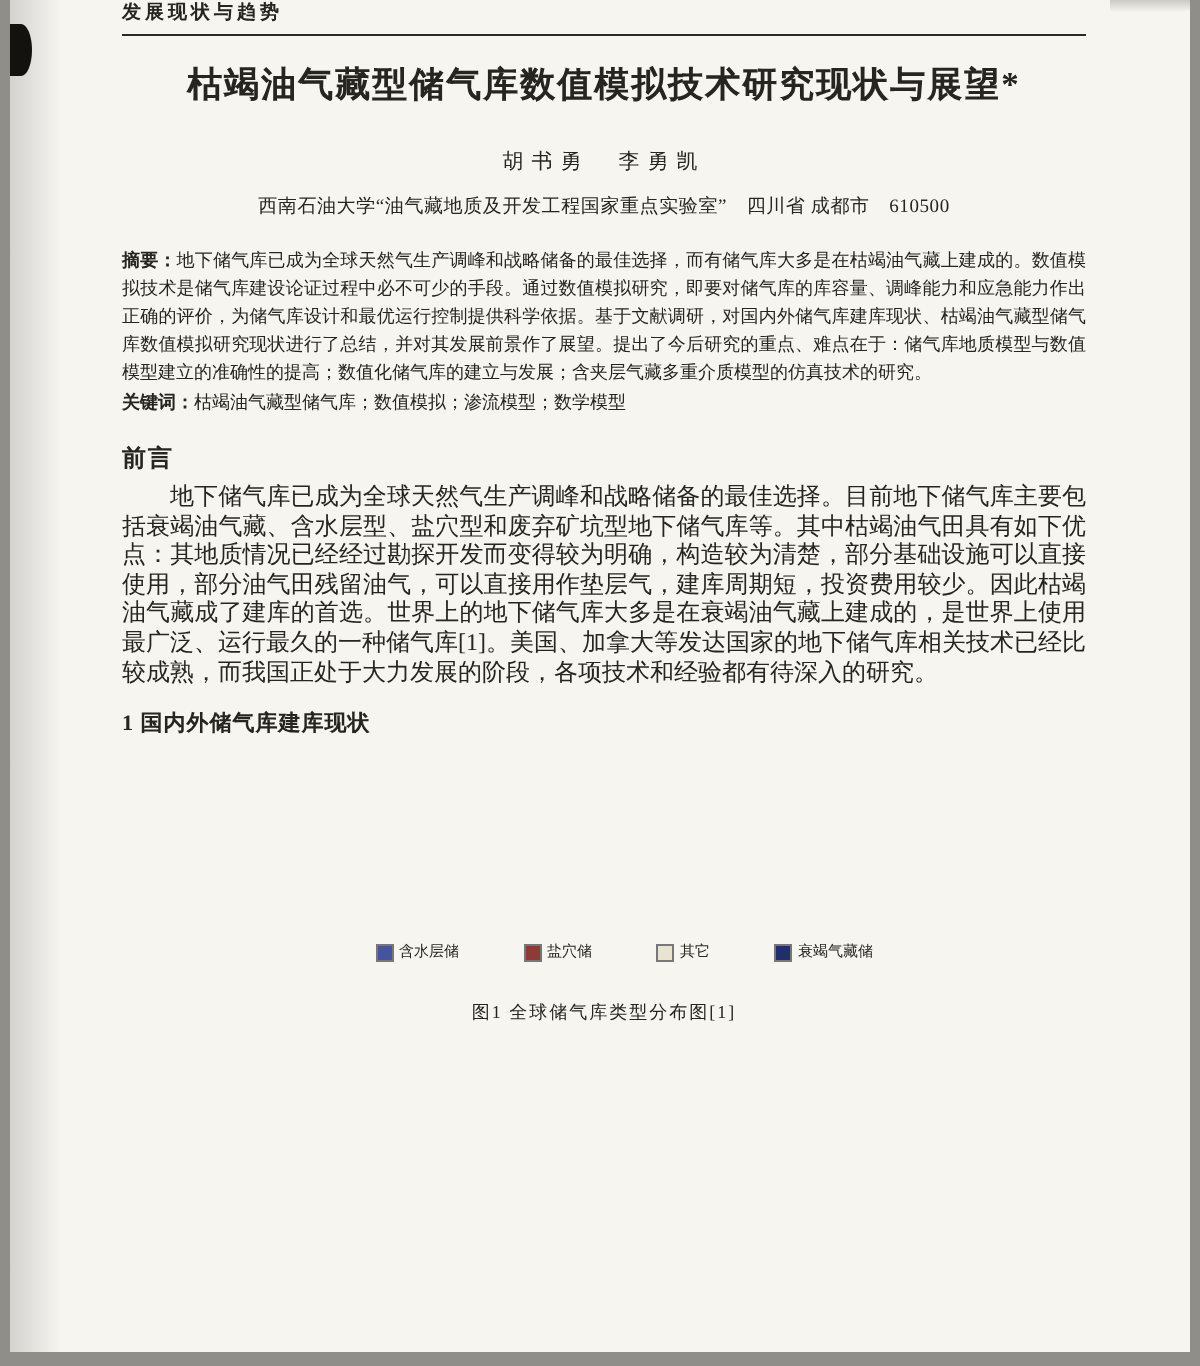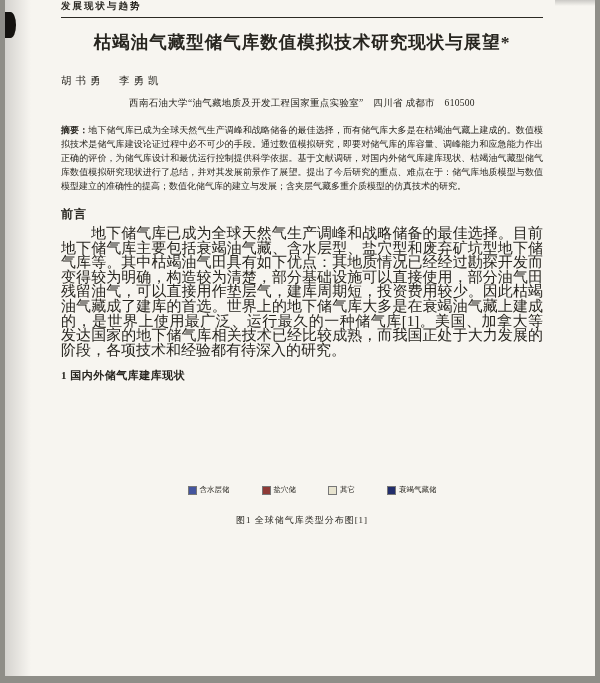--- a/index.html
+++ b/index.html
@@ -35,38 +35,38 @@
     font-size:9.5px;font-weight:bold;letter-spacing:2px;
     padding-bottom:4px;
     border-bottom:1.6px solid #2c2a24;
   }
   .title{
     margin-top:12px;
     text-align:center;
     font-size:17.5px;font-weight:bold;letter-spacing:1px;
   }
   .authors{
-    margin-top:20px;font-size:10.5px;letter-spacing:4px;
+    margin-top:20px;text-align:center;font-size:10.5px;letter-spacing:4px;
   }
   .affil{
     margin-top:9px;text-align:center;font-size:9.5px;letter-spacing:.3px;
   }
   .abstract{
     margin-top:13px;font-size:9px;line-height:14px;text-align:justify;
   }
   .abstract b,.keywords b{font-weight:bold;}
   .keywords{
     margin-top:1px;font-size:9px;line-height:14px;text-align:justify;
   }
   .sec-head{
     margin-top:13px;font-size:12px;font-weight:bold;letter-spacing:1px;
   }
   .para{
     margin:3px 0 0 0;
-    font-size:15px;line-height:14.6px;
+    font-size:12px;line-height:14.6px;
     text-align:justify;text-indent:2em;
   }
   .sec-head-2{
     margin-top:11px;font-size:11px;font-weight:bold;letter-spacing:.5px;
   }
   
   .figure{
     margin-top:10px;
     position:relative;height:118px;
   }
@@ -116,20 +116,21 @@
     <div class="running-head">发展现状与趋势</div>
 
     <div class="title">枯竭油气藏型储气库数值模拟技术研究现状与展望*</div>
 
     <div class="authors">胡书勇　李勇凯</div>
 
     <div class="affil">西南石油大学“油气藏地质及开发工程国家重点实验室”　四川省 成都市　610500</div>
 
     <div class="abstract"><b>摘要：</b><span>地下储气库已成为全球天然气生产调峰和战略储备的最佳选择，而有储气库大多是在枯竭油气藏上建成的。数值模拟技术是储气库建设论证过程中必不可少的手段。通过数值模拟研究，即要对储气库的库容量、调峰能力和应急能力作出正确的评价，为储气库设计和最优运行控制提供科学依据。基于文献调研，对国内外储气库建库现状、枯竭油气藏型储气库数值模拟研究现状进行了总结，并对其发展前景作了展望。提出了今后研究的重点、难点在于：储气库地质模型与数值模型建立的准确性的提高；数值化储气库的建立与发展；含夹层气藏多重介质模型的仿真技术的研究。</span></div>
 
+    <div class="keywords"><b>关键词：</b><span>枯竭油气藏型储气库；数值模拟；渗流模型；数学模型</span></div>
 
     <div class="sec-head">前言</div>
 
     <p class="para">地下储气库已成为全球天然气生产调峰和战略储备的最佳选择。目前地下储气库主要包括衰竭油气藏、含水层型、盐穴型和废弃矿坑型地下储气库等。其中枯竭油气田具有如下优点：其地质情况已经经过勘探开发而变得较为明确，构造较为清楚，部分基础设施可以直接使用，部分油气田残留油气，可以直接用作垫层气，建库周期短，投资费用较少。因此枯竭油气藏成了建库的首选。世界上的地下储气库大多是在衰竭油气藏上建成的，是世界上使用最广泛、运行最久的一种储气库[1]。美国、加拿大等发达国家的地下储气库相关技术已经比较成熟，而我国正处于大力发展的阶段，各项技术和经验都有待深入的研究。</p>
 
     <div class="sec-head-2">1 国内外储气库建库现状</div>
 
 
     <div class="figure">
       <div class="legend">

